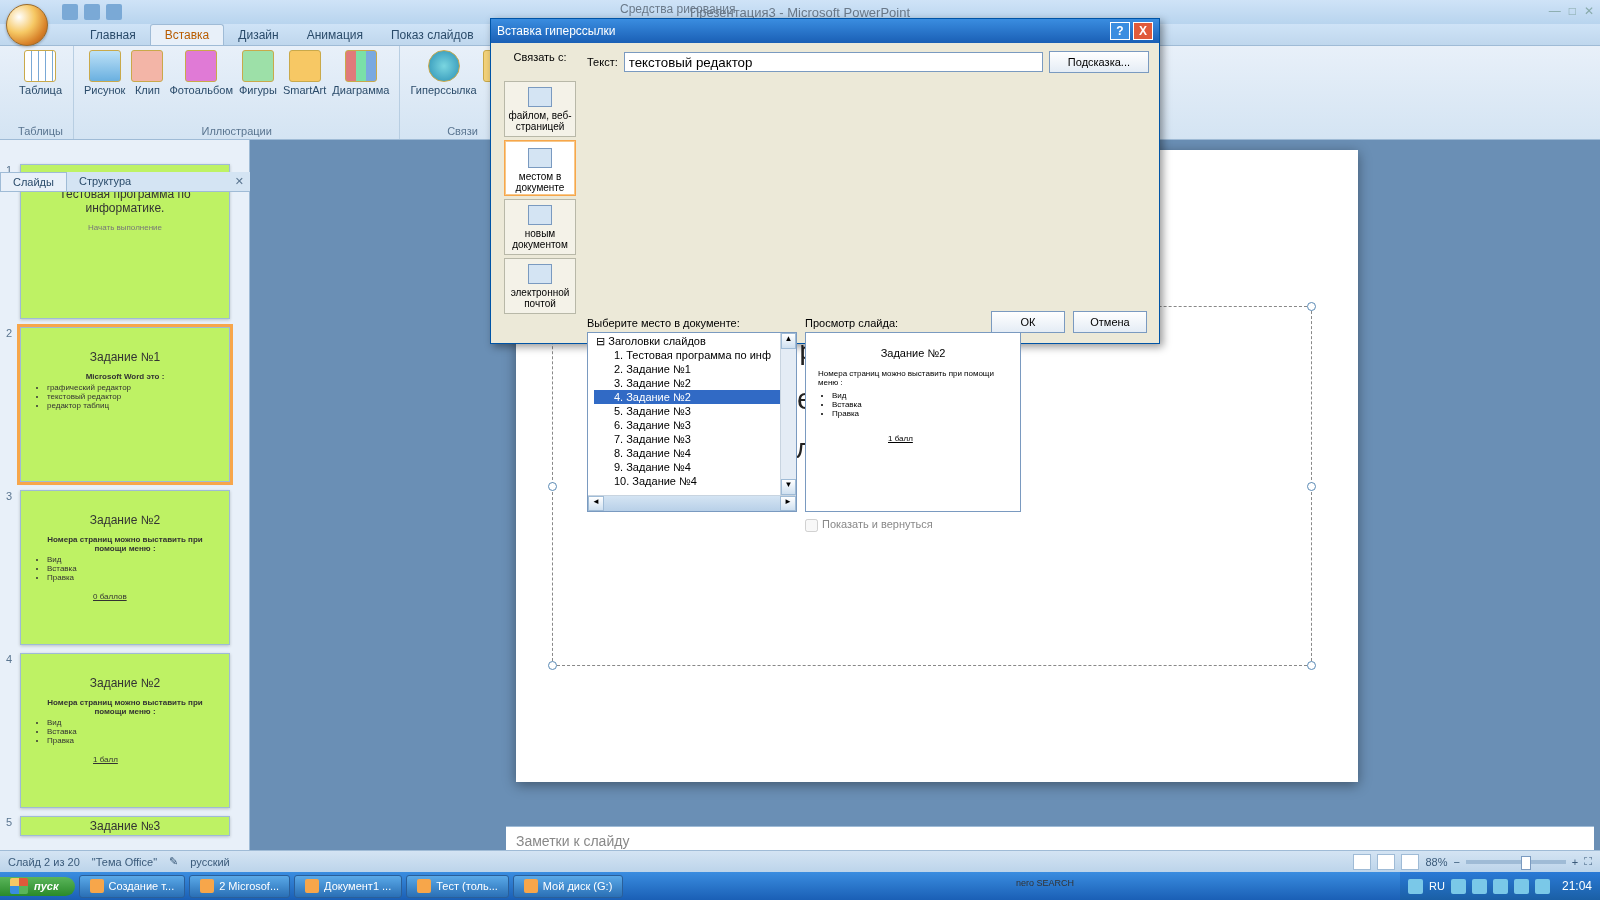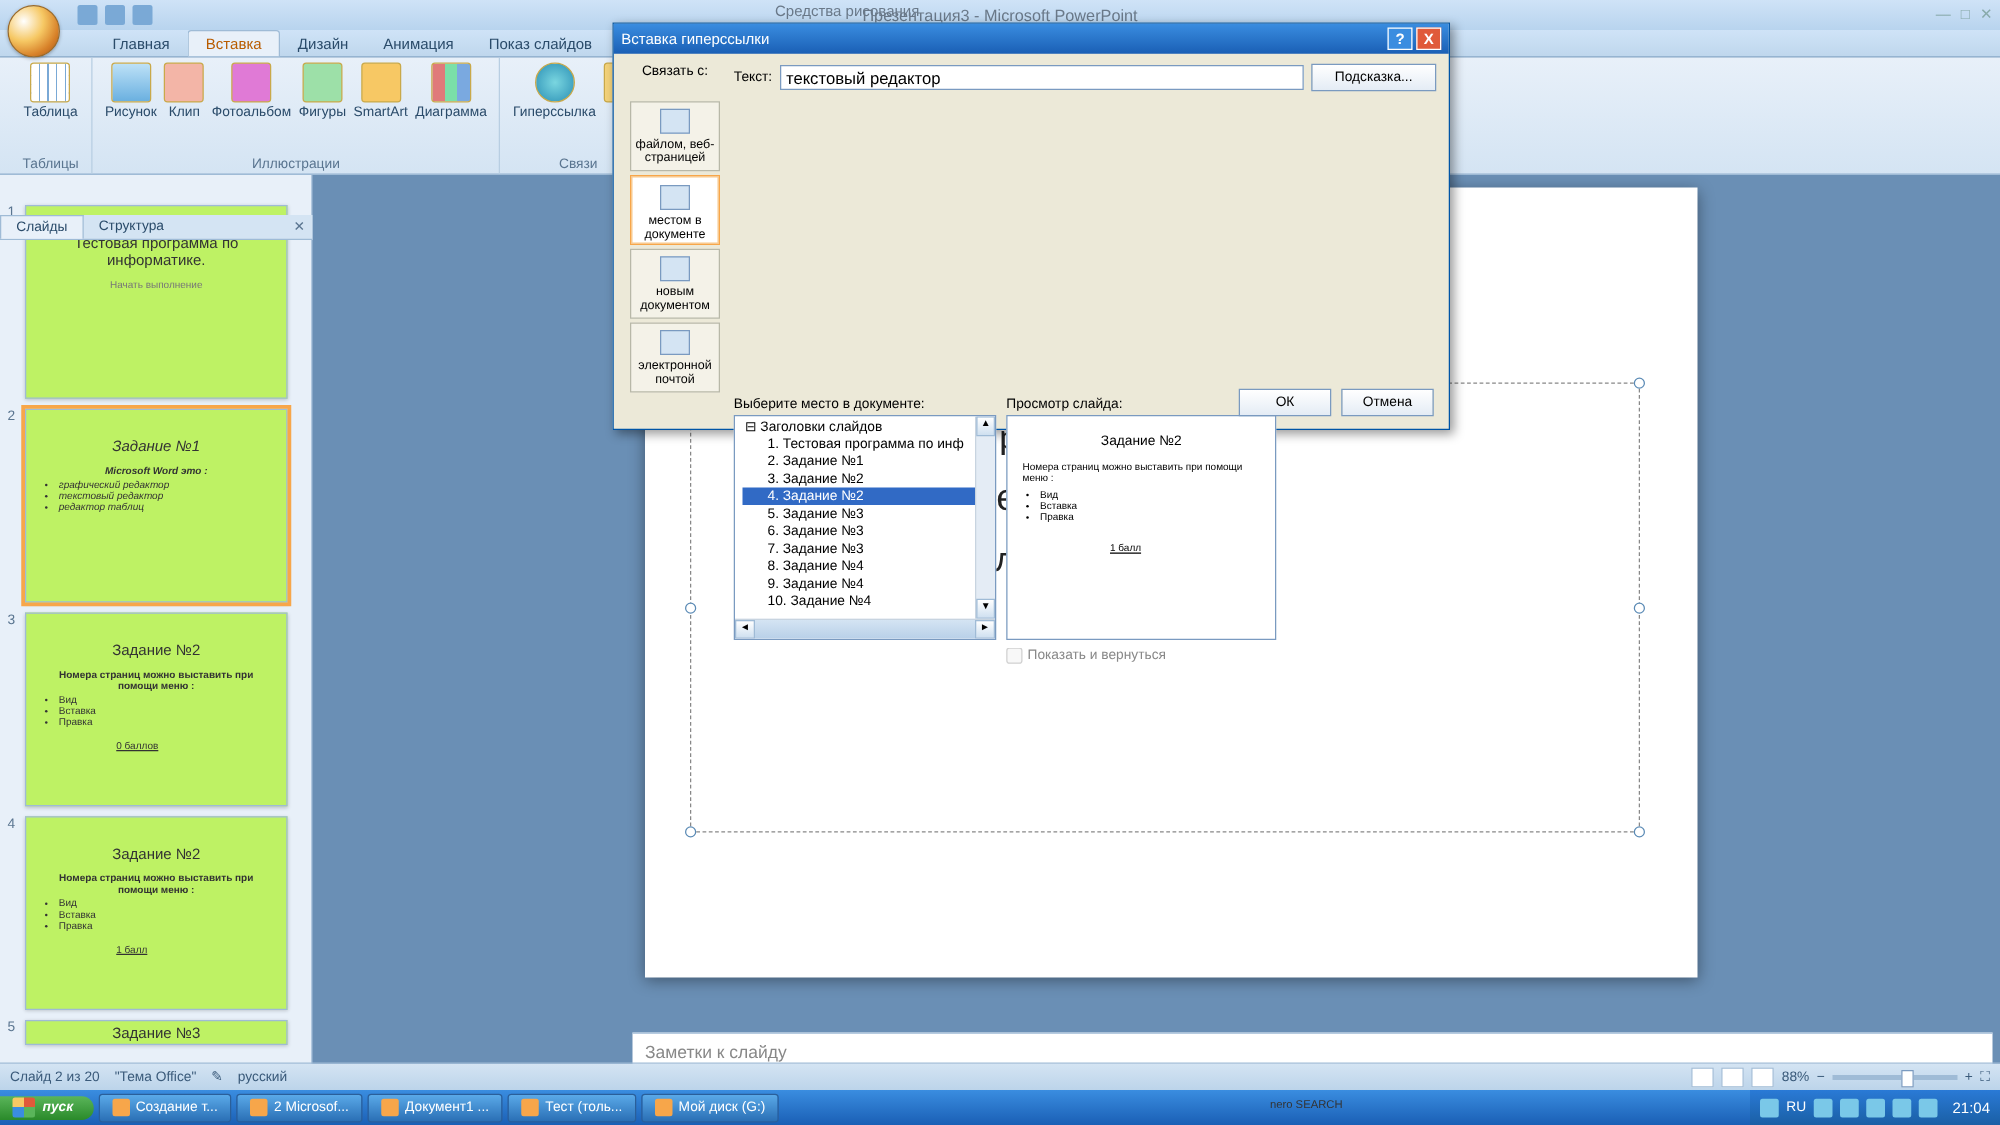--- a/index.html
+++ b/index.html
@@ -42,21 +42,21 @@
 .panel-tabs { position:absolute; top:140px; left:0; height:20px; width:250px; background:#d4e4f3; display:flex; border-bottom:1px solid #9fbbd6; font-size:11px; z-index:3;margin-top:32px; }
 .panel-tabs .ptab { padding:3px 12px; color:#2a4b6a; cursor:pointer; }
 .panel-tabs .ptab.active { background:#e8f0f9; border:1px solid #9fbbd6; border-bottom:none; }
 .panel-tabs .close { margin-left:auto; padding:3px 6px; color:#5a7590; cursor:pointer; }
 
 
 .thumbs { width:250px; background:#e8f0f9; border-right:1px solid #9fbbd6; padding:24px 6px 6px; overflow:hidden; }
 .thumb-row { display:flex; margin-bottom:8px; }
 .thumb-num { width:14px; font-size:11px; color:#5a7590; }
 .thumb { width:210px; height:155px; background:#bef264; border:1px solid #9fbbd6; box-shadow:0 1px 3px rgba(0,0,0,0.2); padding:10px 12px; font-size:9px; color:#333; overflow:hidden; }
-.thumb.sel { outline:3px solid #f7a64a;font-style:italic; }
+.thumb.sel { outline:3px solid #f7a64a; }
 .thumb .t-title { text-align:center; font-size:12px; margin:12px 0 8px; }
 .thumb .t-sub { text-align:center; font-size:8px; color:#777; }
 .thumb .t-h { font-weight:bold; font-size:8px; margin:4px 0 2px; text-align:center; }
 .thumb ul { list-style:disc; padding-left:14px; font-size:8px; }
 .thumb .score { text-decoration:underline; font-size:8px; margin:10px 0 0 60px; }
 
 
 .editor { flex:1; background:#6a8fb5; position:relative; }
 .slide { position:absolute; left:266px; top:10px; width:842px; height:632px; background:#fff; box-shadow:0 3px 12px rgba(0,0,0,0.4); }
 .textbox { position:absolute; left:36px; top:156px; width:760px; height:360px; border:1.5px dashed #888; }

